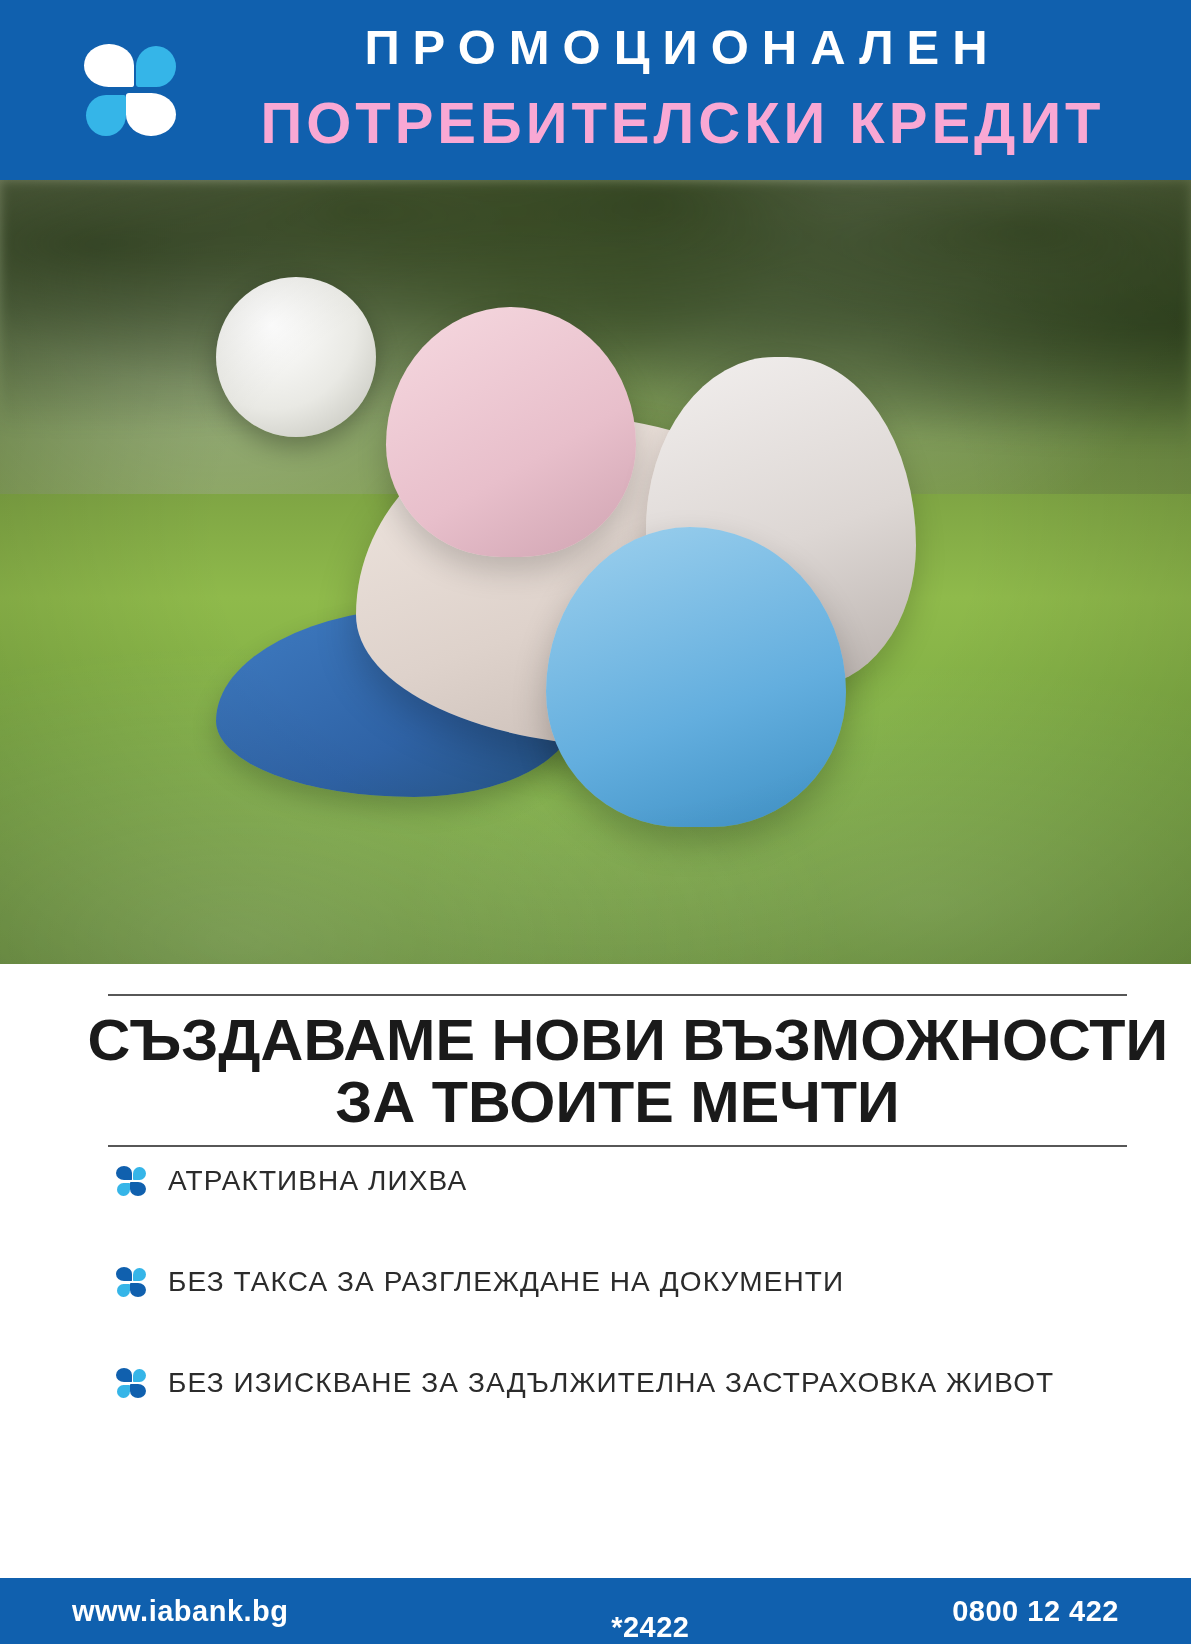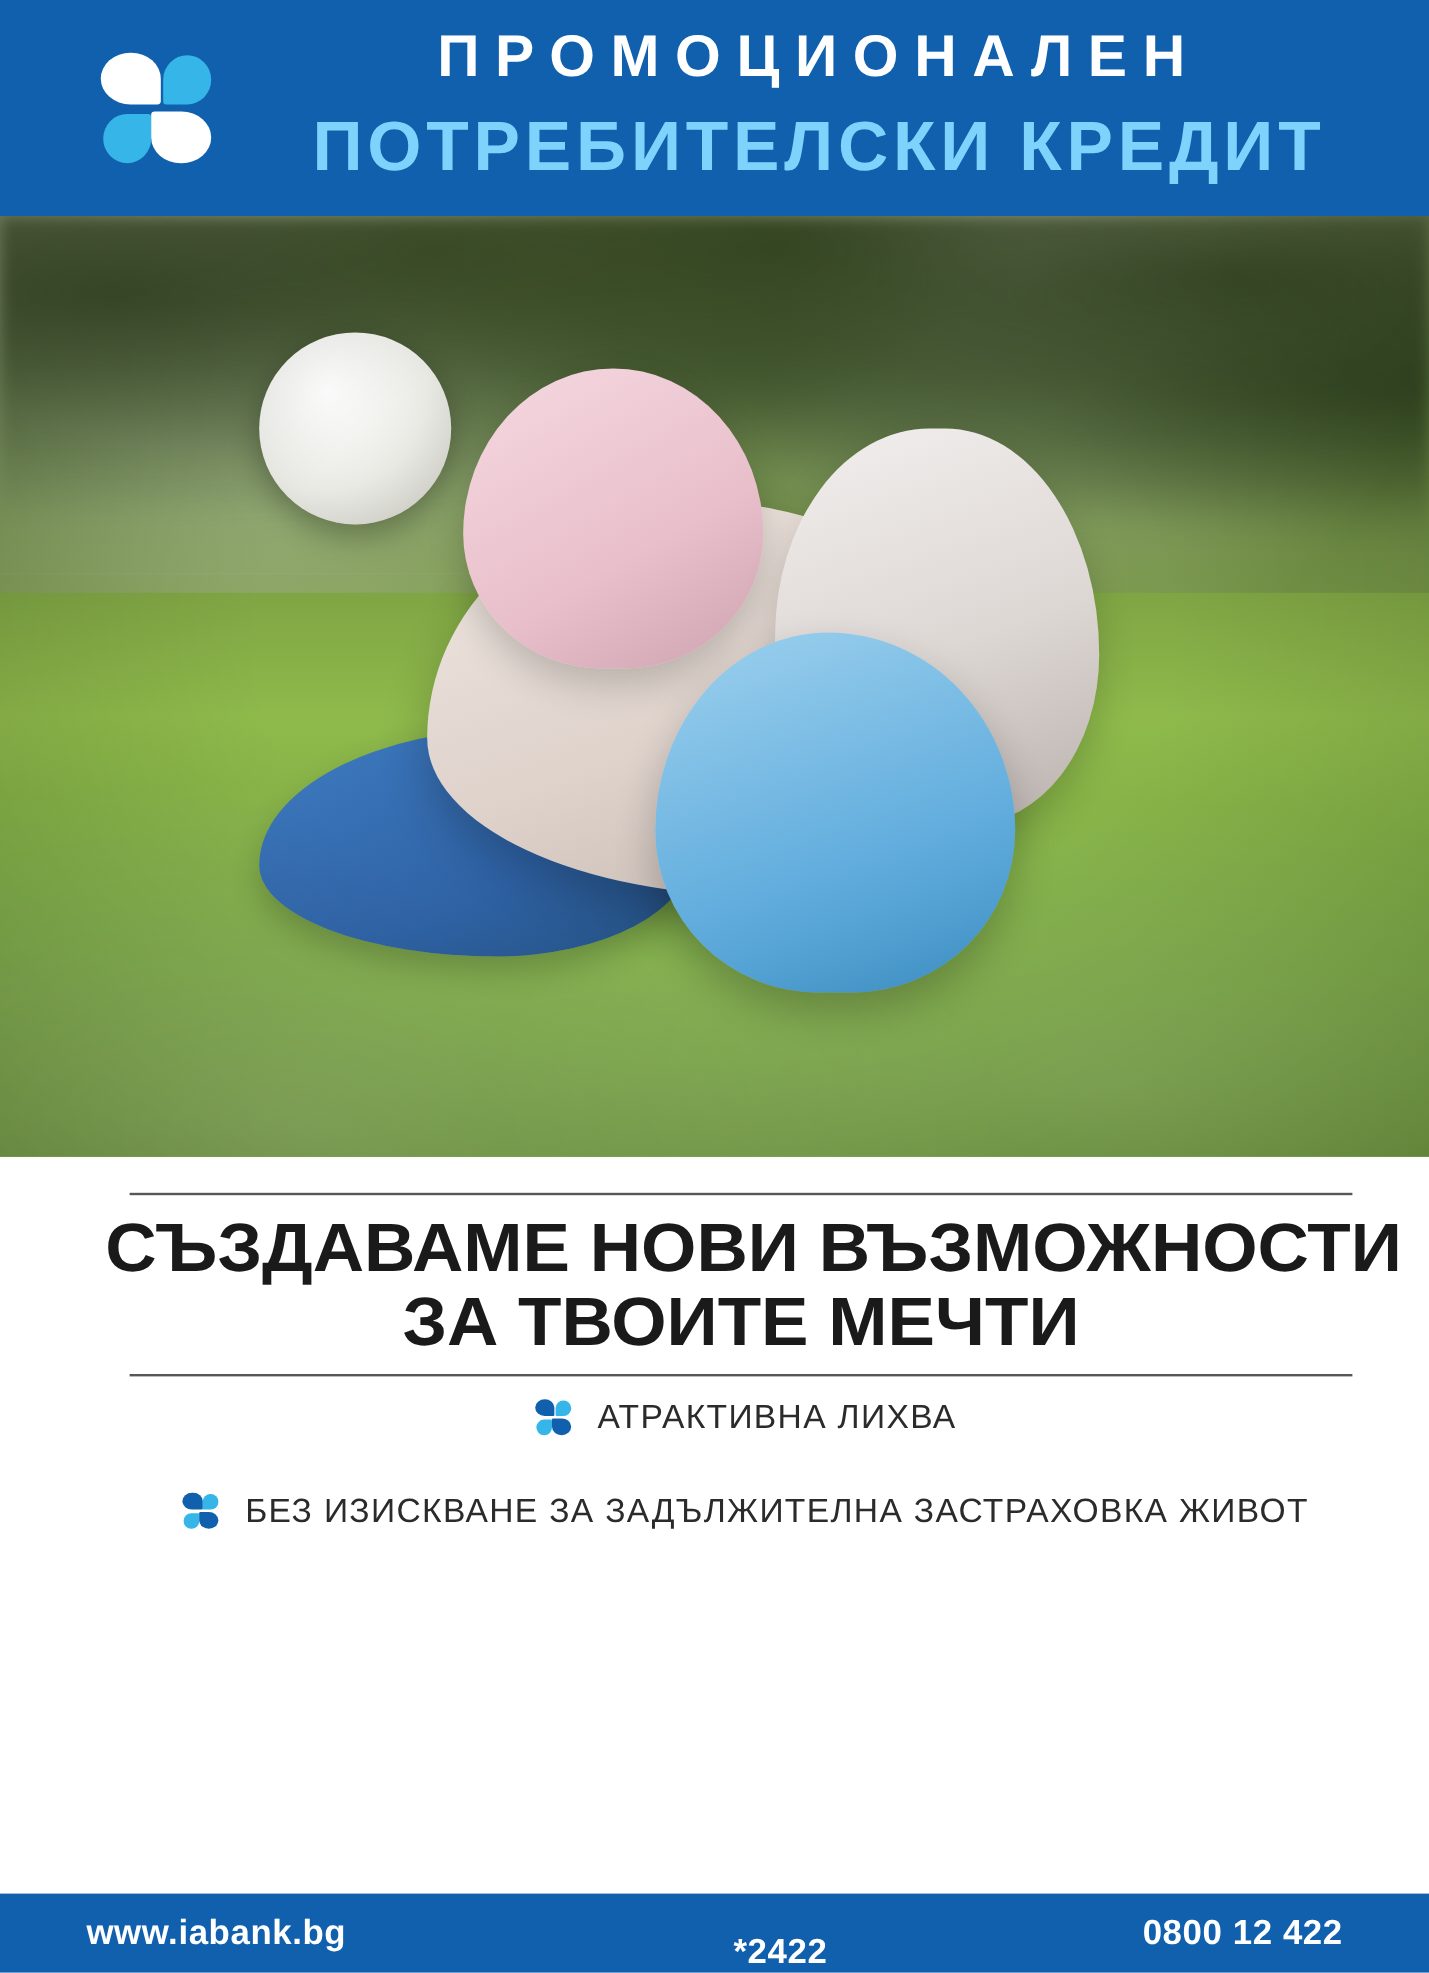--- a/index.html
+++ b/index.html
@@ -53,21 +53,21 @@
     font-weight: bold;
     font-size: 49px;
     line-height: 1.02;
     letter-spacing: 13px;
     text-align: center;
     white-space: nowrap;
     transform: scaleX(1.0);
   }
 
   .title-line2 {
-    color: #7dd3fc;
+    color: #f9a8d4;
     font-weight: bold;
     font-size: 58px;
     line-height: 1.05;
     letter-spacing: 4px;
     text-align: center;
     white-space: nowrap;
     margin-top: 20px;
   }
 
   
@@ -201,23 +201,22 @@
     font-size: 33px;
     letter-spacing: 1.2px;
     padding: 30px 0 6px 0;
     white-space: nowrap;
   }
 
   .bullets {
     margin-top: 18px;
     display: flex;
     flex-direction: column;
-    gap: 46px;
+    gap: 69px;
     padding-left: 8px;
-    align-items: center;
   }
 
   .bullet {
     display: flex;
     align-items: center;
     gap: 22px;
   }
 
   .bullet-text {
     color: #2b2b2b;
@@ -335,20 +334,29 @@
       <div class="bullet">
         <span class="bullet-icon">
           <span class="b1"></span>
             <span class="b2"></span>
             <span class="b3"></span>
             <span class="b4"></span>
         </span>
         <span class="bullet-text">АТРАКТИВНА ЛИХВА</span>
       </div>
 
+      <div class="bullet">
+        <span class="bullet-icon">
+          <span class="b1"></span>
+            <span class="b2"></span>
+            <span class="b3"></span>
+            <span class="b4"></span>
+        </span>
+        <span class="bullet-text">БЕЗ ТАКСА ЗА РАЗГЛЕЖДАНЕ НА ДОКУМЕНТИ</span>
+      </div>
 
       <div class="bullet">
         <span class="bullet-icon">
           <span class="b1"></span>
             <span class="b2"></span>
             <span class="b3"></span>
             <span class="b4"></span>
         </span>
         <span class="bullet-text">БЕЗ ИЗИСКВАНЕ ЗА ЗАДЪЛЖИТЕЛНА ЗАСТРАХОВКА ЖИВОТ</span>
       </div>

